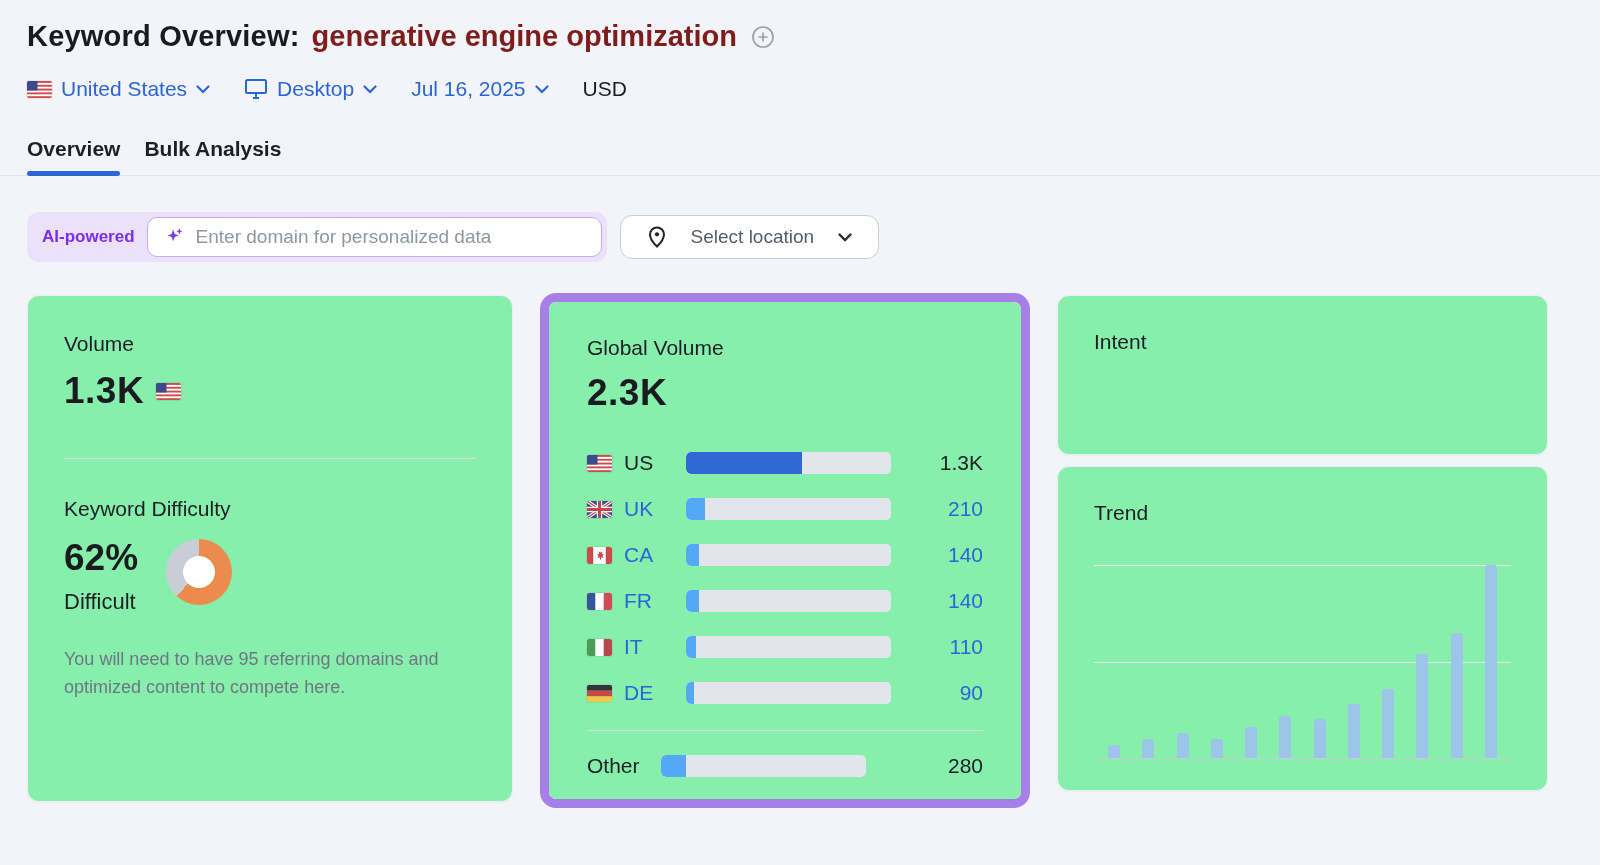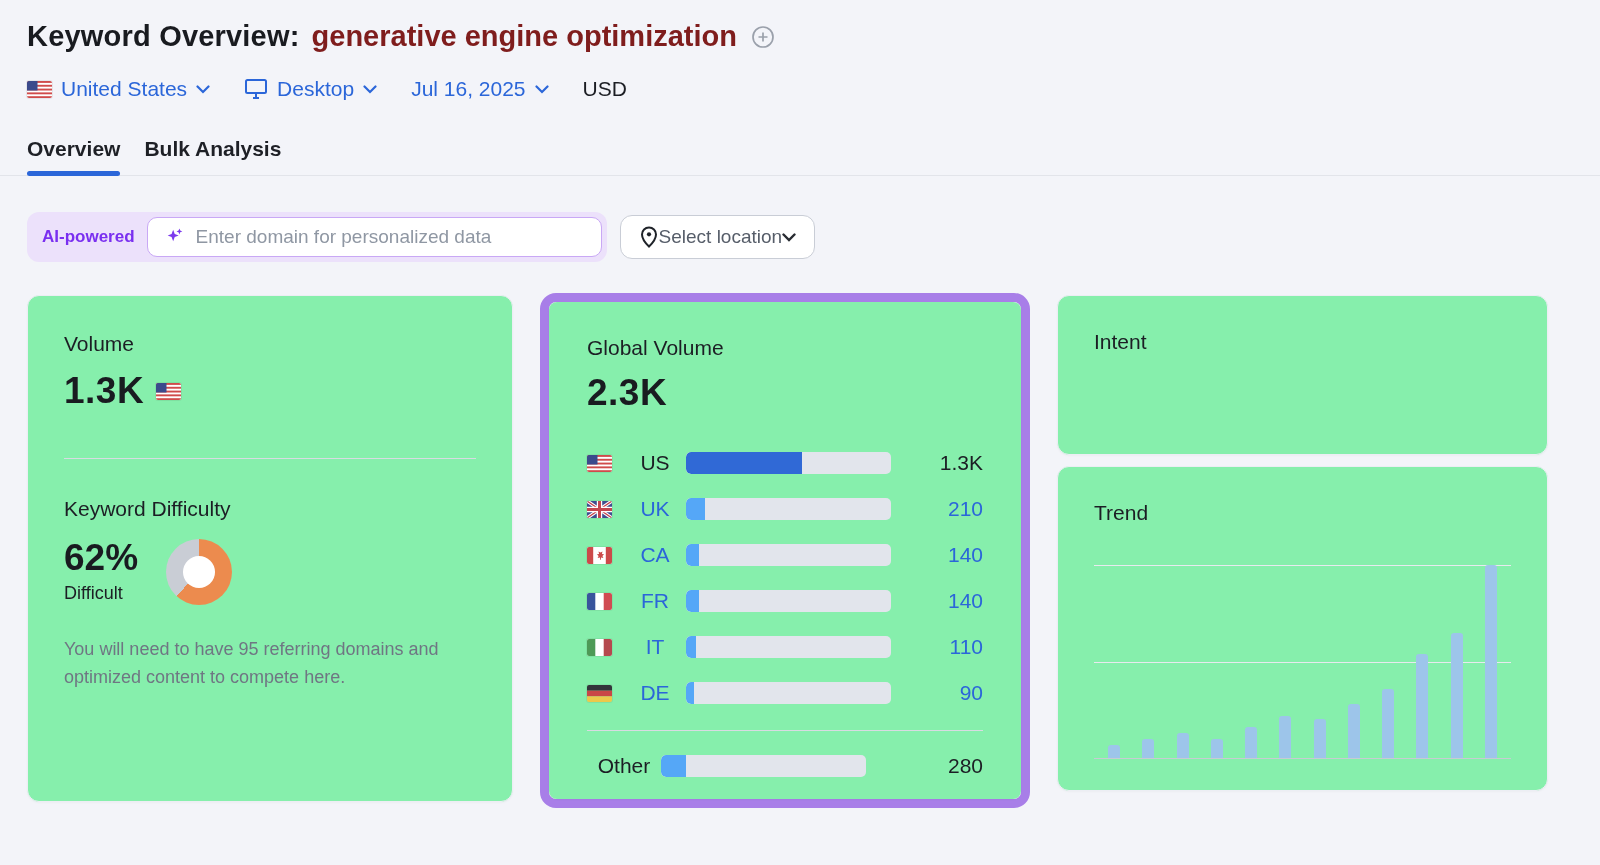--- a/index.html
+++ b/index.html
@@ -34,44 +34,44 @@
   .tab.active::after { content:""; position:absolute; left:0; right:0; bottom:-1px; height:5px; border-radius:3px; background:#2b66d9; }
 
   
   .filter-row { display:flex; align-items:center; gap:13px; padding:36px 27px 0 27px; }
   .ai-pill { display:flex; align-items:center; background:#ece1fb; border-radius:12px; padding:5px 5px 5px 15px; gap:12px; height:50px; }
   .ai-label { font-size:17px; font-weight:600; color:#7a2ff0; }
   .ai-input-wrap { display:flex; align-items:center; gap:10px; background:#fff; border:1.5px solid #c9a8f5; border-radius:10px; height:40px; padding:0 16px; width:455px; }
   .sparkle-icon { width:22px; height:22px; flex:0 0 auto; }
   .ai-input { border:none; outline:none; font-size:19px; color:#1c1e24; width:100%; font-family:"Liberation Sans",sans-serif; background:transparent; }
   .ai-input::placeholder { color:#8f97a3; }
-  .loc-btn { display:flex; align-items:center; gap:0; background:#fff; border:1px solid #c9cdd6; border-radius:12px; height:44px; padding:0 18px; font-size:19px; color:#565d69; cursor:pointer; }
+  .loc-btn { display:flex; align-items:center; gap:24px; background:#fff; border:1px solid #c9cdd6; border-radius:12px; height:44px; padding:0 26px; font-size:19px; color:#565d69; cursor:pointer; }
   .pin-icon { width:20px; height:22px; }
   .chev-dark { width:14px; height:9px; color:#272b31; }
 
   
   .cards { display:flex; align-items:flex-start; gap:27px; padding:33px 27px 0 27px; }
   .card { background:#86efac; border:1px solid #eceef4; border-radius:12px; box-shadow:0 1px 2px rgba(20,24,40,.03); }
 
   .vol-card { width:486px; height:507px; padding:36px; }
   .card-label { font-size:21px; color:#1c1e24; }
   .vol-value-row { display:flex; align-items:center; gap:12px; margin-top:14px; }
   .big-num { font-size:37px; font-weight:800; color:#191b20; letter-spacing:.5px; }
   .vol-divider { border-top:1px solid #d8dbe2; margin:46px 0 38px 0; }
   .kd-row { display:flex; align-items:flex-start; gap:28px; margin-top:16px; }
   .kd-value { font-size:37px; font-weight:800; color:#191b20; }
-  .kd-sub { font-size:18px; color:#1c1e24; margin-top:4px; }
+  .kd-sub { font-size:22px; color:#1c1e24; margin-top:10px; }
   .donut { width:66px; height:66px; border-radius:50%; position:relative; margin-top:2px; }
   .donut::after { content:""; position:absolute; inset:17px; background:#fff; border-radius:50%; }
   .kd-note { font-size:18px; line-height:28px; color:#6f7683; margin-top:30px; }
 
   
   .gv-frame { border:9px solid #a87ee8; border-radius:16px; margin-top:-2px; }
   .gv-card { width:472px; height:497px; border:none; border-radius:8px; padding:34px 38px; }
-  .gv-rows { margin-top:26px;text-align:center; }
+  .gv-rows { margin-top:26px; }
   .gv-row { display:flex; align-items:center; height:46px; }
   .gv-flag { width:25px; height:17px; border-radius:2px; overflow:hidden; box-shadow:0 0 0 1px rgba(0,0,0,.05); flex:0 0 auto; }
   .gv-flag svg { display:block; width:100%; height:100%; }
   .gv-code { font-size:21px; color:#2b66d9; margin-left:12px; width:62px; text-decoration:none; cursor:pointer; }
   .gv-code.dark { color:#1c1e24; cursor:default; }
   .gv-track { width:205px; height:22px; background:#e2e5ec; border-radius:5px; overflow:hidden; position:relative; }
   .gv-fill { height:100%; border-radius:5px 0 0 5px; }
   .gv-value { margin-left:auto; font-size:21px; color:#2b66d9; text-decoration:none; cursor:pointer; }
   .gv-value.dark { color:#1c1e24; cursor:default; }
   .gv-divider { border-top:1px solid #d8dbe2; margin:14px 0 12px 0; }

